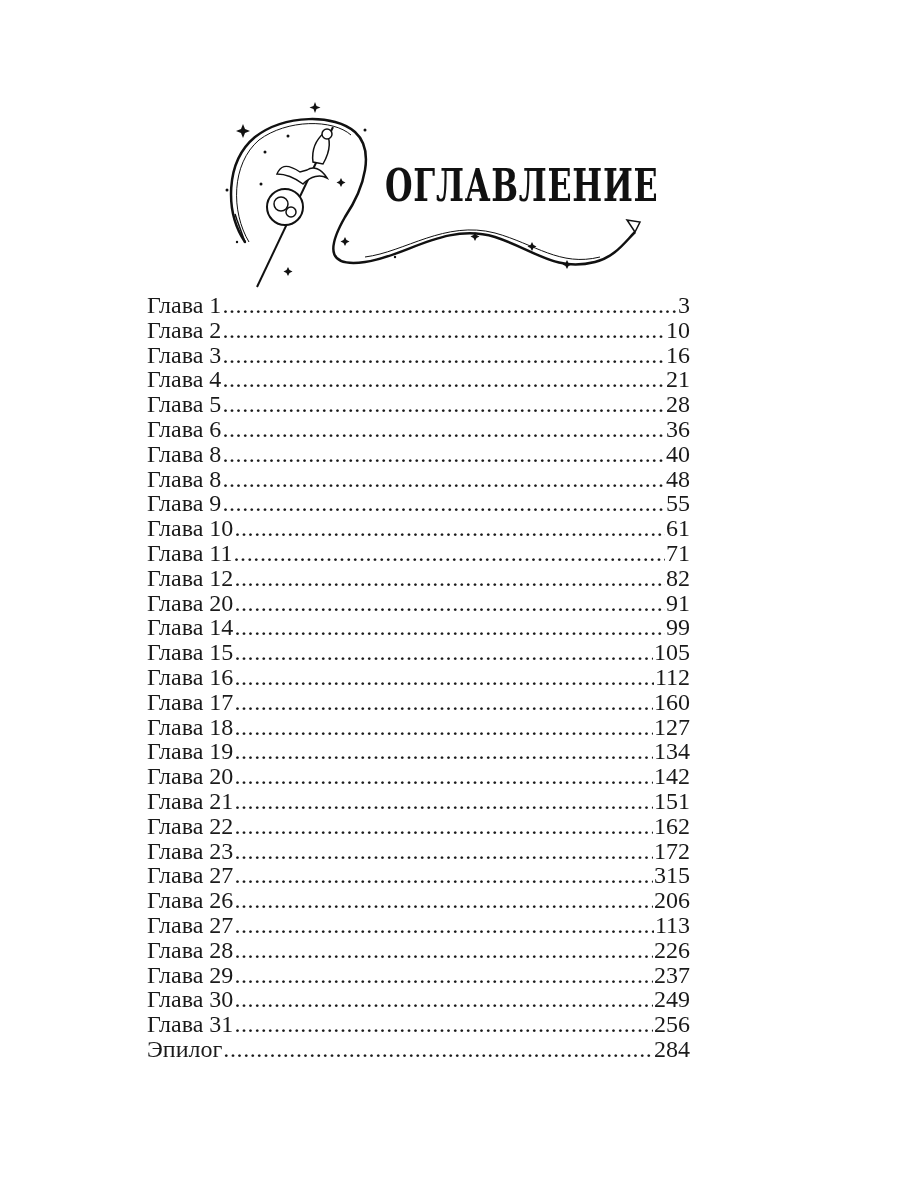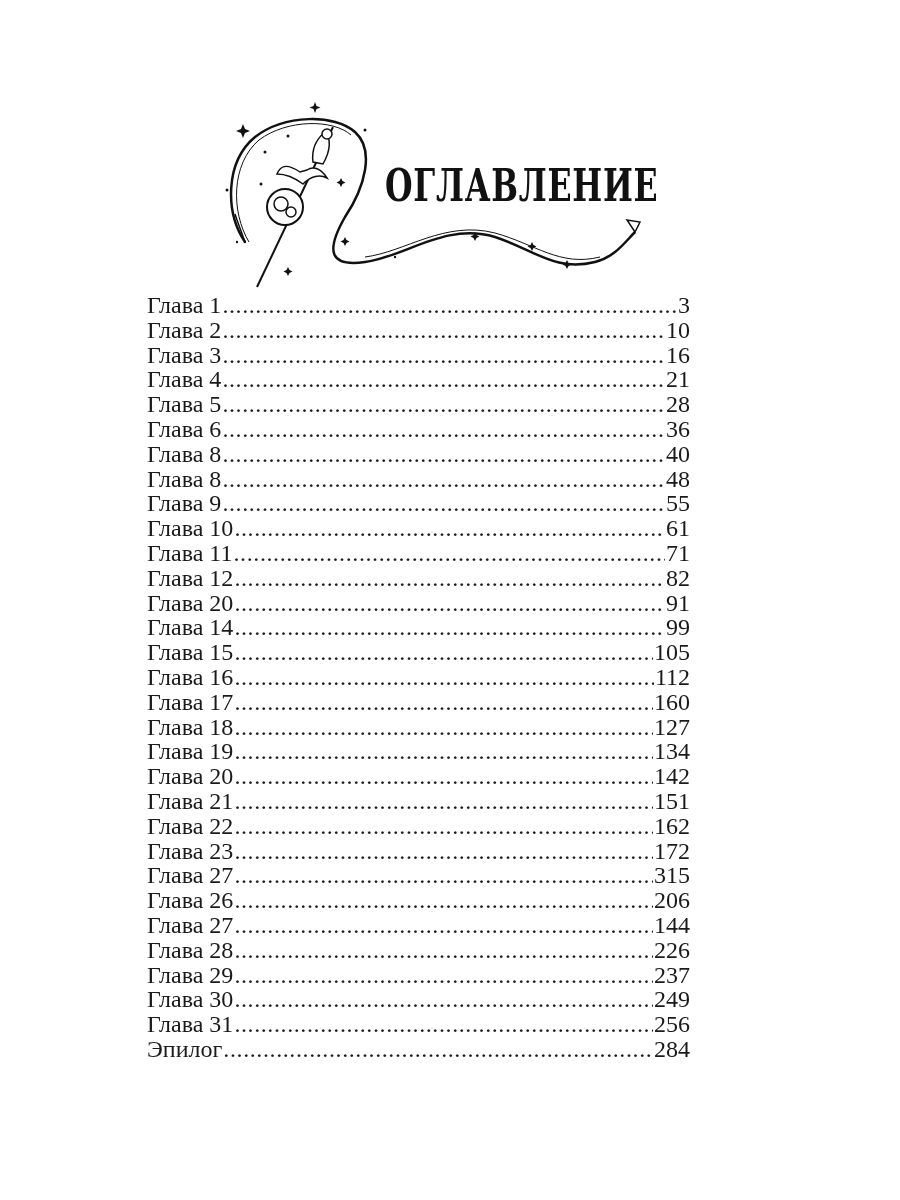--- a/index.html
+++ b/index.html
@@ -178,21 +178,21 @@
       <span class="page">315</span>
     </div>
     <div class="row">
       <span class="label">Глава 26</span>
       <span class="dots"></span>
       <span class="page">206</span>
     </div>
     <div class="row">
       <span class="label">Глава 27</span>
       <span class="dots"></span>
-      <span class="page">144</span>
+      <span class="page">113</span>
     </div>
     <div class="row">
       <span class="label">Глава 28</span>
       <span class="dots"></span>
       <span class="page">226</span>
     </div>
     <div class="row">
       <span class="label">Глава 29</span>
       <span class="dots"></span>
       <span class="page">237</span>

